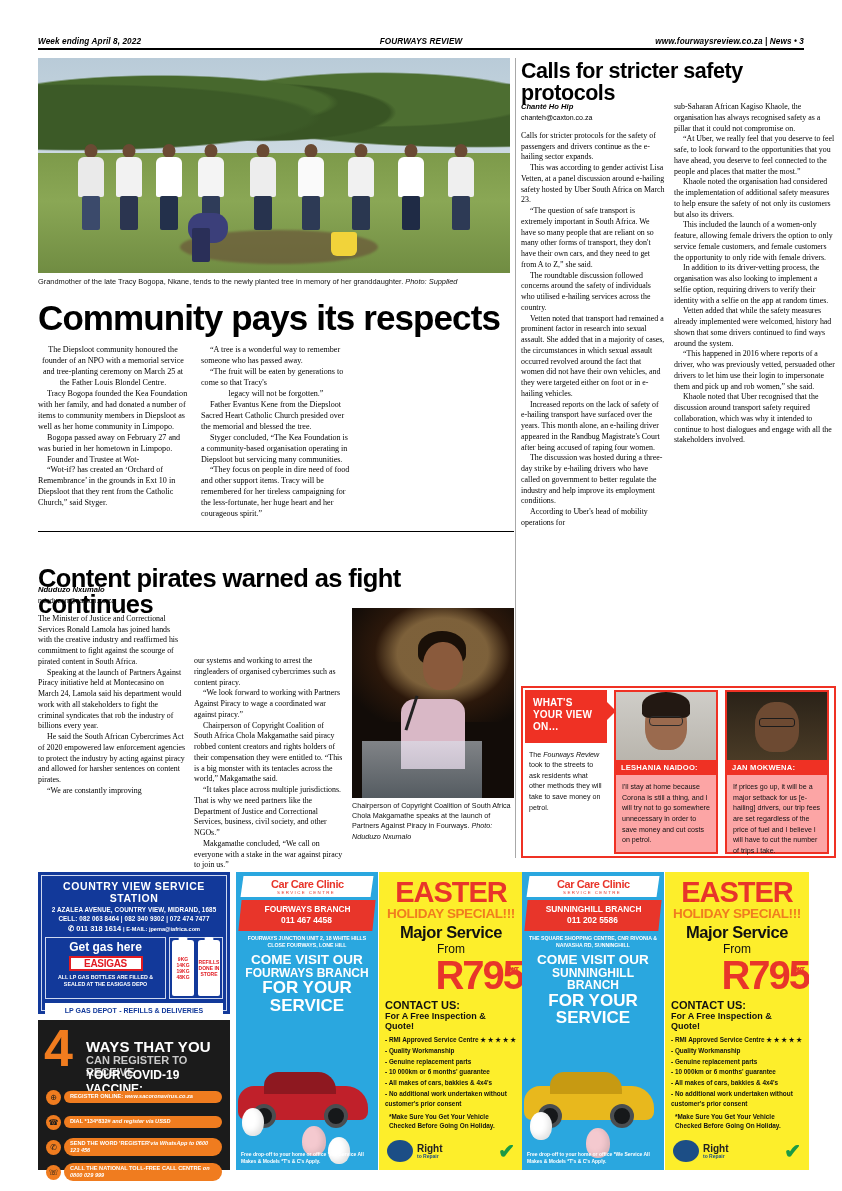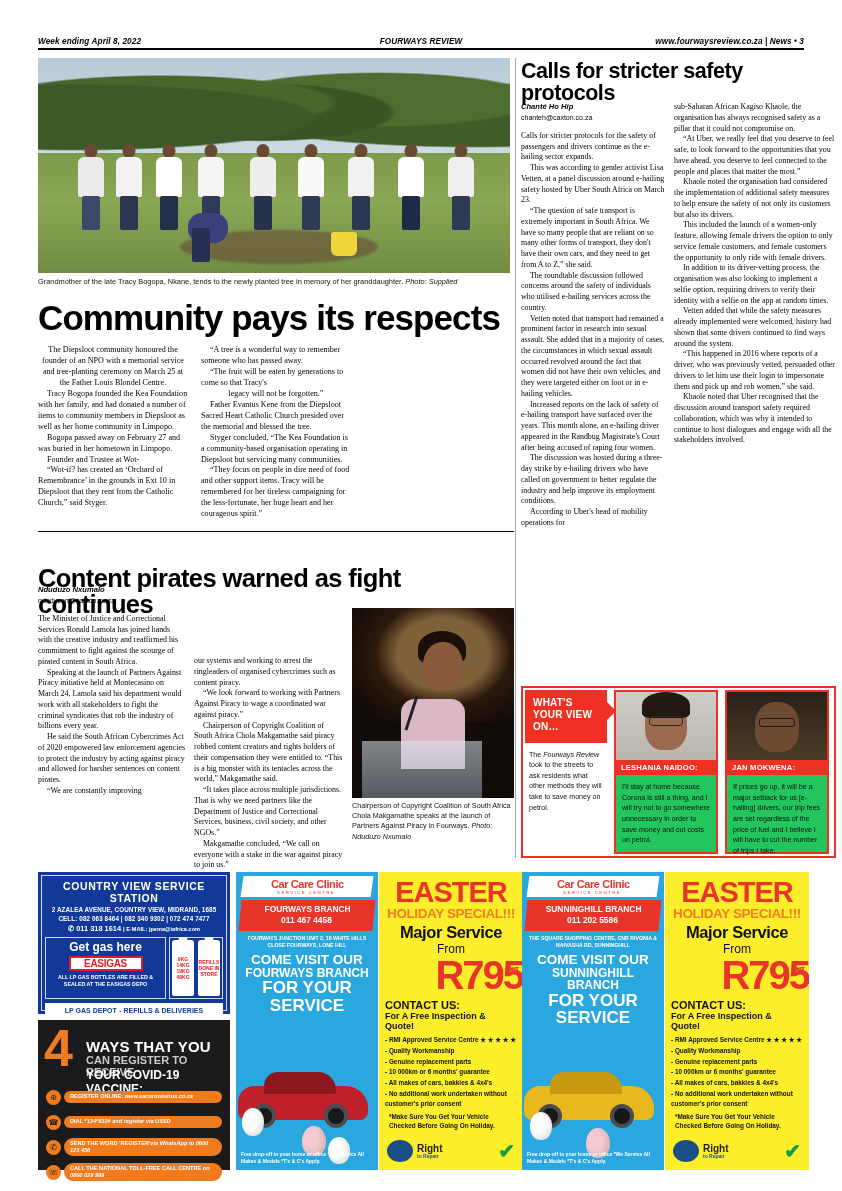--- a/index.html
+++ b/index.html
@@ -118,21 +118,21 @@
   
   .vox { position:absolute; left:521px; top:686px; width:315px; height:172px; }
   .vox-frame { position:absolute; inset:0; border:2.2px solid #ef3124; }
   .vox-left { position:absolute; left:4px; top:4px; width:82px; }
   .vox-tag { position:relative; background:#ef3124; color:#fff; padding:7px 6px 9px 8px;
     font-family:"Liberation Sans", sans-serif; font-weight:bold; font-size:10px; line-height:1.22; letter-spacing:.2px; }
   .vox-tag:after { content:""; position:absolute; right:-9px; top:12px; border:9px solid transparent; border-left-color:#ef3124; border-right-width:0; }
   .vox-intro { margin-top:7px; padding:0 4px 0 4px;
     font-family:"Liberation Sans", sans-serif; font-size:7.1px; line-height:1.5; color:#111; }
   .vox-intro i { font-style:italic; }
-  .vox-card { position:absolute; top:4px; width:104px; height:164px; border:2.2px solid #ef3124; background:#22c55e; }
+  .vox-card { position:absolute; top:4px; width:104px; height:164px; border:2.2px solid #ef3124; background:#fca5a5; }
   .vox-card.a { left:93px; }
   .vox-card.b { left:204px; }
   .vox-photo { position:absolute; left:0; top:0; width:100%; height:68px; overflow:hidden; }
   .vp1 { background:linear-gradient(#cfcdc8,#b9b5ad); }
   .vp1 .f { position:absolute; left:50%; transform:translateX(-50%); top:6px; width:42px; height:52px; border-radius:46% 46% 40% 40%; background:#9a6a4e; }
   .vp1 .hair { position:absolute; left:50%; transform:translateX(-50%); top:0px; width:48px; height:26px; border-radius:50% 50% 18% 18%; background:#221812; }
   .vp1 .gl { position:absolute; left:50%; transform:translateX(-50%); top:24px; width:34px; height:10px; border:1.6px solid #2b2b2b; border-radius:4px; }
   .vp2 { background:linear-gradient(#2a2218,#4a3b26); }
   .vp2 .f { position:absolute; left:50%; transform:translateX(-50%); top:10px; width:44px; height:50px; border-radius:44% 44% 40% 40%; background:#6d4a32; }
   .vp2 .gl { position:absolute; left:50%; transform:translateX(-50%); top:26px; width:36px; height:9px; border:1.6px solid #1b1b1b; border-radius:3px; }

